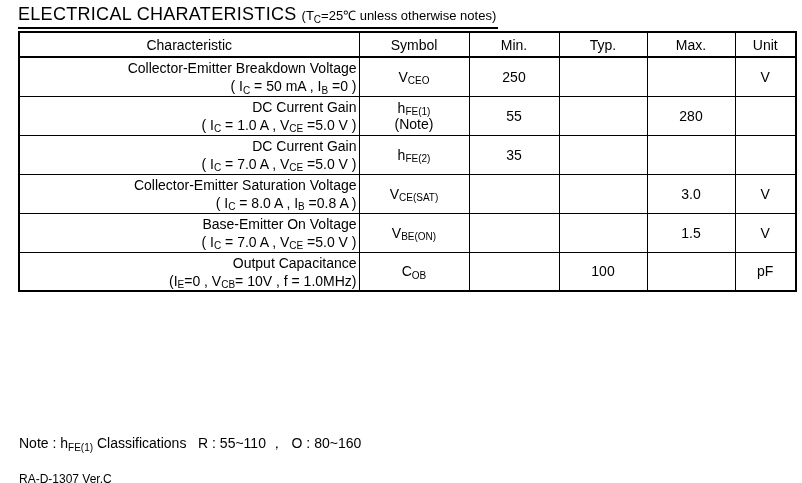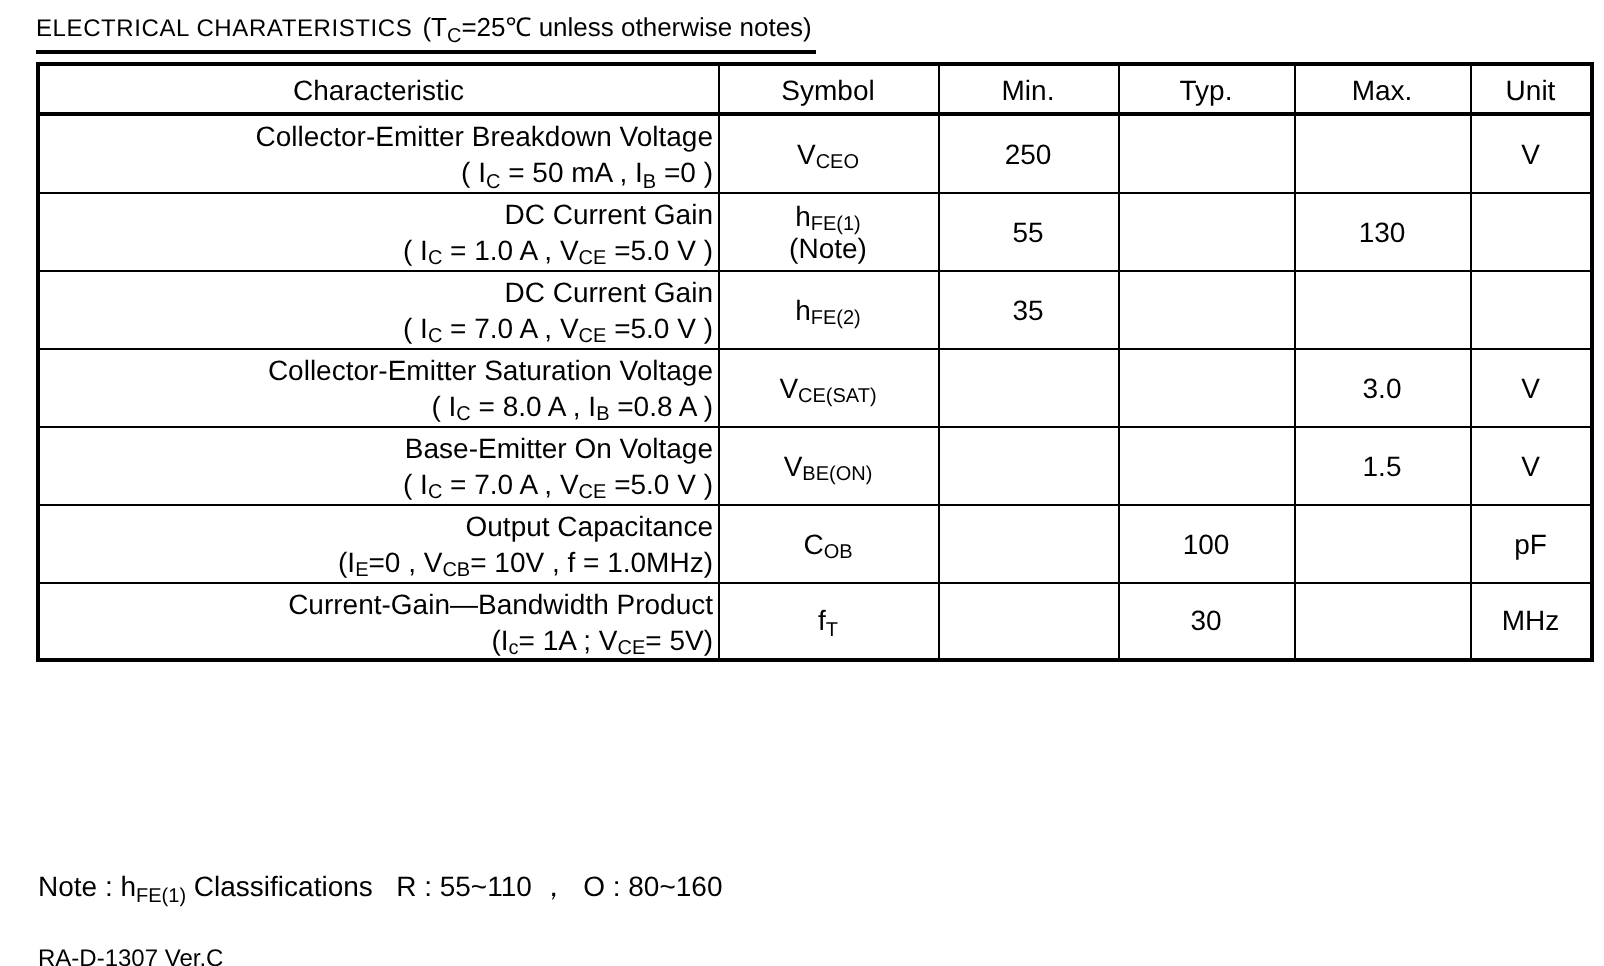--- a/index.html
+++ b/index.html
@@ -13,21 +13,21 @@
   }
   .page { position:relative; width:802px; height:483px; background:#fff; }
 
   
   .title-wrap {
     position:absolute; left:18px; top:4px;
     border-bottom:2px solid #000;
     padding:0 2px 2px 0;
     white-space:nowrap;
   }
-  .title-main { font-size:12px; letter-spacing:0.3px; }
+  .title-main { font-size:18px; letter-spacing:0.3px; }
   .title-cond { font-size:13px; margin-left:5px;text-align:center; }
 
   
   table.spec {
     position:absolute; left:18px; top:31px;
     border-collapse:collapse; table-layout:fixed;
     width:777px;
     border:2px solid #000;
   }
   .spec th, .spec td {
@@ -116,21 +116,21 @@
     <td class="char-cell">
       <div class="char-line">DC Current Gain</div>
       <div class="cond-line">( I<sub>C</sub> = 1.0 A , V<sub>CE</sub> =5.0 V )</div>
     </td>
     <td class="c">
       <div>h<sub>FE(1)</sub></div>
       <div>(Note)</div>
     </td>
     <td class="c">55</td>
     <td class="c"></td>
-    <td class="c">130</td>
+    <td class="c">280</td>
     <td class="c"></td>
   </tr>
 
   <tr>
     <td class="char-cell">
       <div class="char-line">DC Current Gain</div>
       <div class="cond-line">( I<sub>C</sub> = 7.0 A , V<sub>CE</sub> =5.0 V )</div>
     </td>
     <td class="c">
       <div>h<sub>FE(2)</sub></div>
@@ -180,33 +180,19 @@
     <td class="c">
       <div>C<sub>OB</sub></div>
 
     </td>
     <td class="c"></td>
     <td class="c">100</td>
     <td class="c"></td>
     <td class="c">pF</td>
   </tr>
 
-  <tr>
-    <td class="char-cell">
-      <div class="char-line">Current-Gain—Bandwidth Product</div>
-      <div class="cond-line">(I<sub>c</sub>= 1A ; V<sub>CE</sub>= 5V)</div>
-    </td>
-    <td class="c">
-      <div>f<sub>T</sub></div>
-
-    </td>
-    <td class="c"></td>
-    <td class="c">30</td>
-    <td class="c"></td>
-    <td class="c">MHz</td>
-  </tr>
 </tbody>
   </table>
 
   <div class="note-line">Note : h<sub>FE(1)</sub> Classifications   R : 55~110 ，  O : 80~160</div>
   <div class="doc-ref">RA-D-1307 Ver.C</div>
 
 </div>
 
 </body></html>

